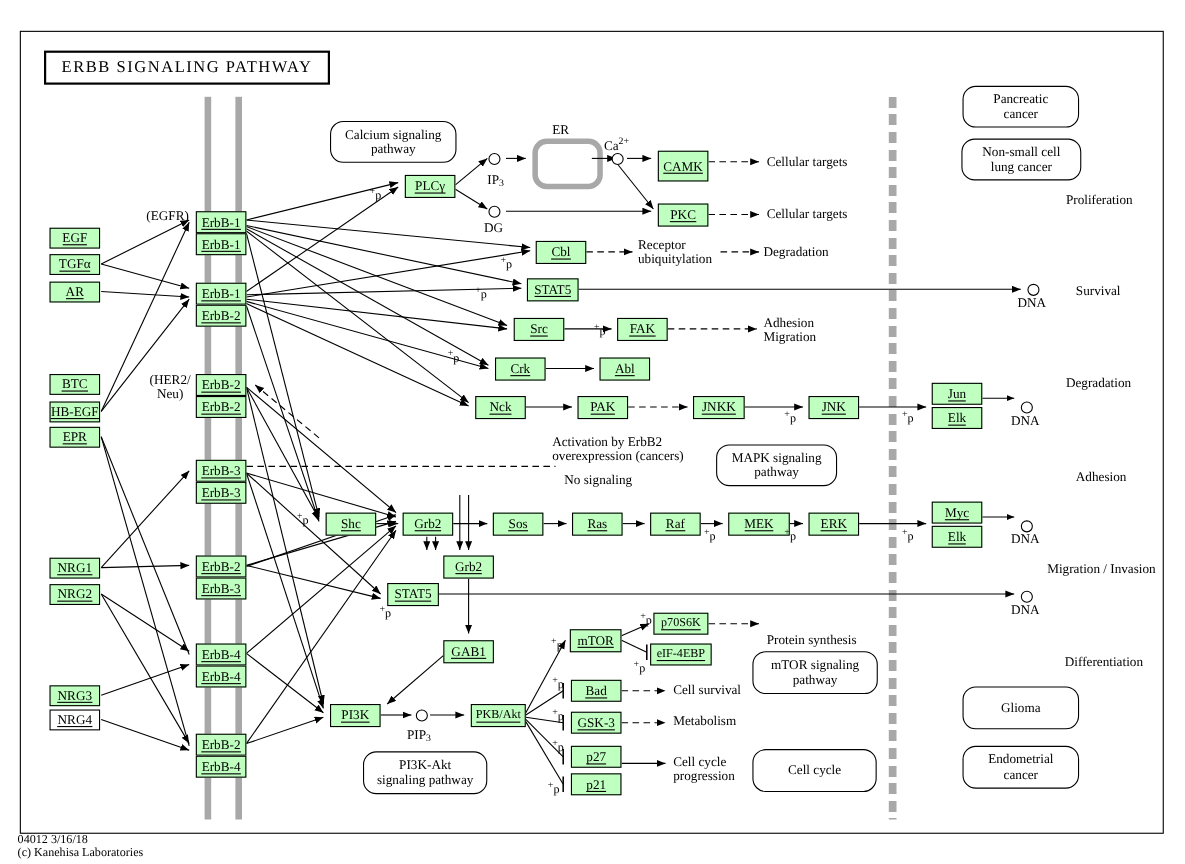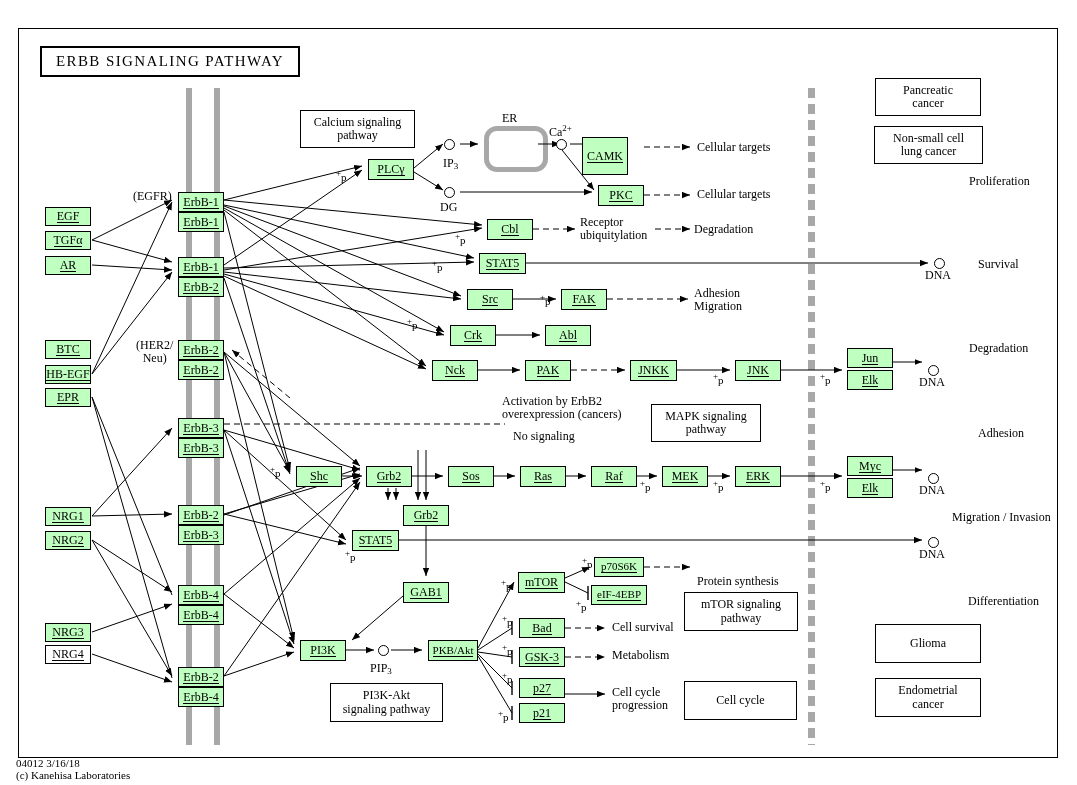--- a/index.html
+++ b/index.html
@@ -5,21 +5,21 @@
   html,body{margin:0;padding:0;background:#ffffff;}
   body{font-family:"Liberation Serif","DejaVu Serif",serif;}
   #canvas{position:relative;width:1077px;height:785px;background:#fff;overflow:hidden;}
   #frame{position:absolute;left:18px;top:28px;width:1040px;height:730px;border:1px solid #000;box-sizing:border-box;}
   .ttl{position:absolute;left:40px;top:46px;padding:5px 14px;border:2px solid #000;background:#fff;
        font-size:15px;letter-spacing:1.4px;color:#000;white-space:nowrap;}
   .gene{position:absolute;background:#bfffbf;border:1px solid #000;box-sizing:border-box;
         font-size:12px;color:#000;display:flex;align-items:center;justify-content:center;white-space:nowrap;}
   .gene.white{background:#ffffff;text-align:center;}
   .gene span{border-bottom:1px solid #000;line-height:1.0;padding-bottom:0px;}
-  .rbox{position:absolute;border:1px solid #000;border-radius:0;background:#fff;
+  .rbox{position:absolute;border:1px solid #000;border-radius:12px;background:#fff;
         font-size:12px;color:#000;display:flex;align-items:center;justify-content:center;text-align:center;line-height:1.12;}
   .lbl{position:absolute;font-size:12px;color:#000;white-space:nowrap;line-height:1.12;}
   .lbl.c{text-align:center;}
   .memb{position:absolute;width:6px;background:#a8a8a8;}
   .dashv{position:absolute;width:7px;background:repeating-linear-gradient(to bottom,#a8a8a8 0 10px,#fff 10px 16px);}
   .node{position:absolute;width:9px;height:9px;border:1.3px solid #000;border-radius:50%;background:#fff;}
   svg.ov{position:absolute;left:0;top:0;width:1077px;height:785px;pointer-events:none;}
   .foot{position:absolute;left:16px;font-size:11px;color:#000;white-space:nowrap;}
 </style>
 </head>
@@ -249,21 +249,21 @@
         <span>ErbB-2</span>
       </div>
       <div class="gene" style="left: 178px; top: 687px; width: 46px; height: 20px;">
         <span>ErbB-4</span>
       </div>
     </div>
   <div id="genes-layer">
       <div class="gene" style="left: 368px; top: 159px; width: 46px; height: 21px;">
         <span>PLCγ</span>
       </div>
-      <div class="gene" style="left: 582px; top: 137px; width: 46px; height: 38px; text-align: right;">
+      <div class="gene" style="left: 598px; top: 137px; width: 46px; height: 28px; text-align: right;">
         <span>CAMK</span>
       </div>
       <div class="gene" style="left: 598px; top: 185px; width: 46px; height: 21px;">
         <span>PKC</span>
       </div>
       <div class="gene" style="left: 487px; top: 219px; width: 46px; height: 21px;">
         <span>Cbl</span>
       </div>
       <div class="gene" style="left: 479px; top: 253px; width: 47px; height: 21px;">
         <span>STAT5</span>
@@ -306,21 +306,21 @@
       </div>
       <div class="gene" style="left: 448px; top: 466px; width: 46px; height: 21px;">
         <span>Sos</span>
       </div>
       <div class="gene" style="left: 520px; top: 466px; width: 46px; height: 21px;">
         <span>Ras</span>
       </div>
       <div class="gene" style="left: 591px; top: 466px; width: 46px; height: 21px;">
         <span>Raf</span>
       </div>
-      <div class="gene" style="left: 662px; top: 466px; width: 46px; height: 21px;">
+      <div class="gene" style="left: 662px; top: 466px; width: 56px; height: 21px;">
         <span>MEK</span>
       </div>
       <div class="gene" style="left: 735px; top: 466px; width: 46px; height: 21px;">
         <span>ERK</span>
       </div>
       <div class="gene" style="left: 847px; top: 456px; width: 46px; height: 20px;">
         <span>Myc</span>
       </div>
       <div class="gene" style="left: 847px; top: 478px; width: 46px; height: 20px;">
         <span>Elk</span>

